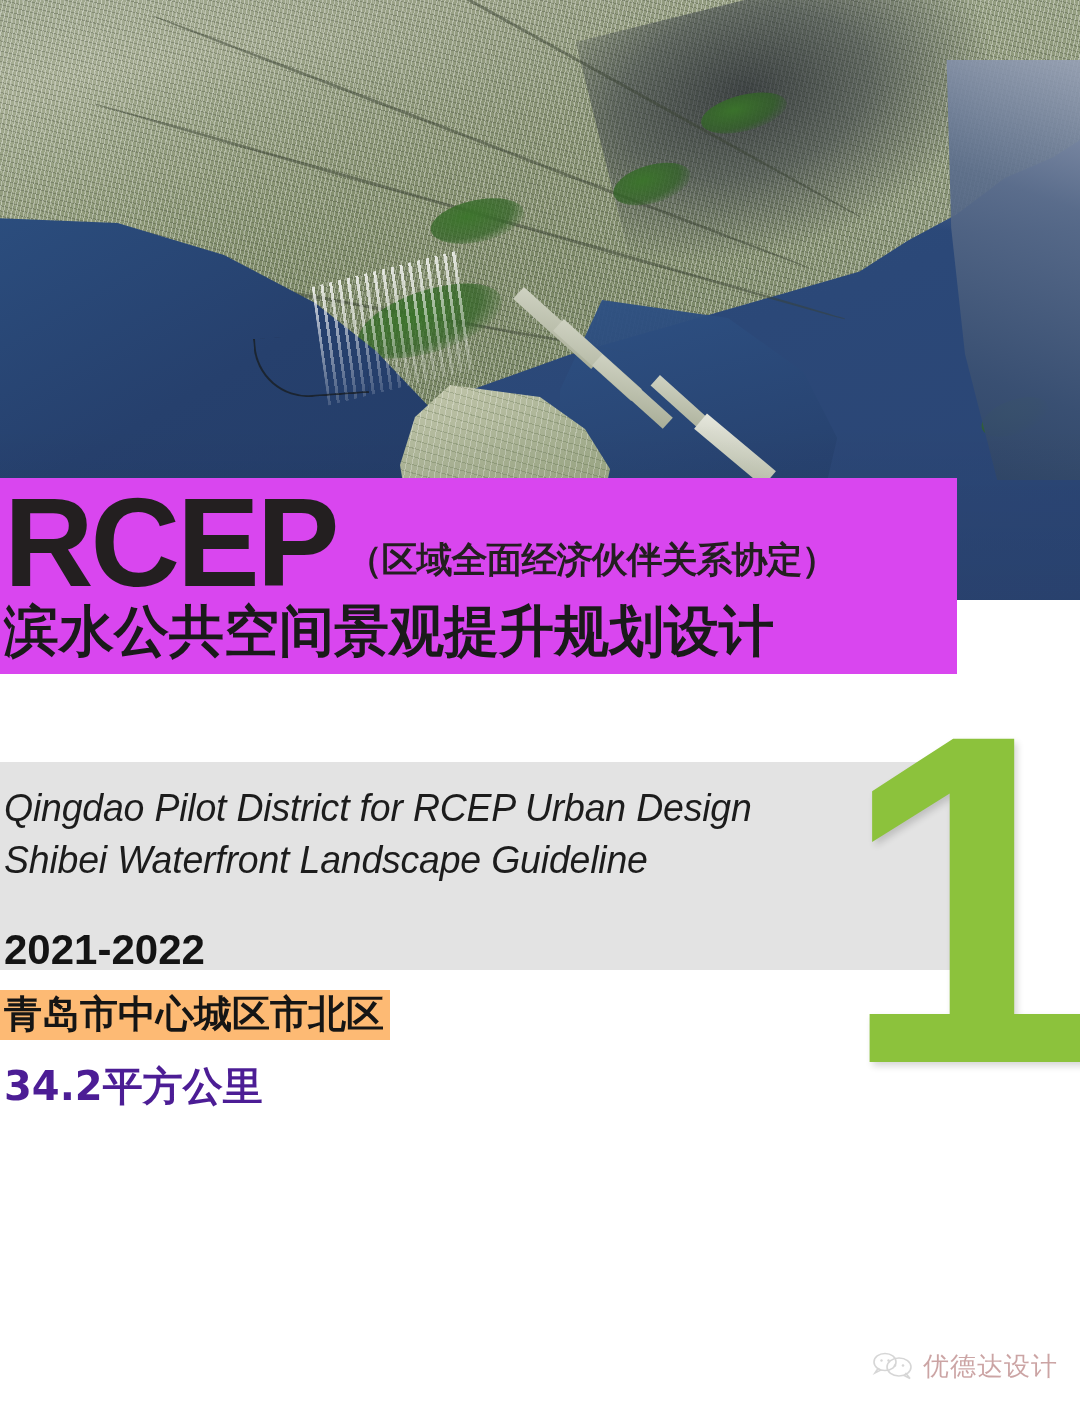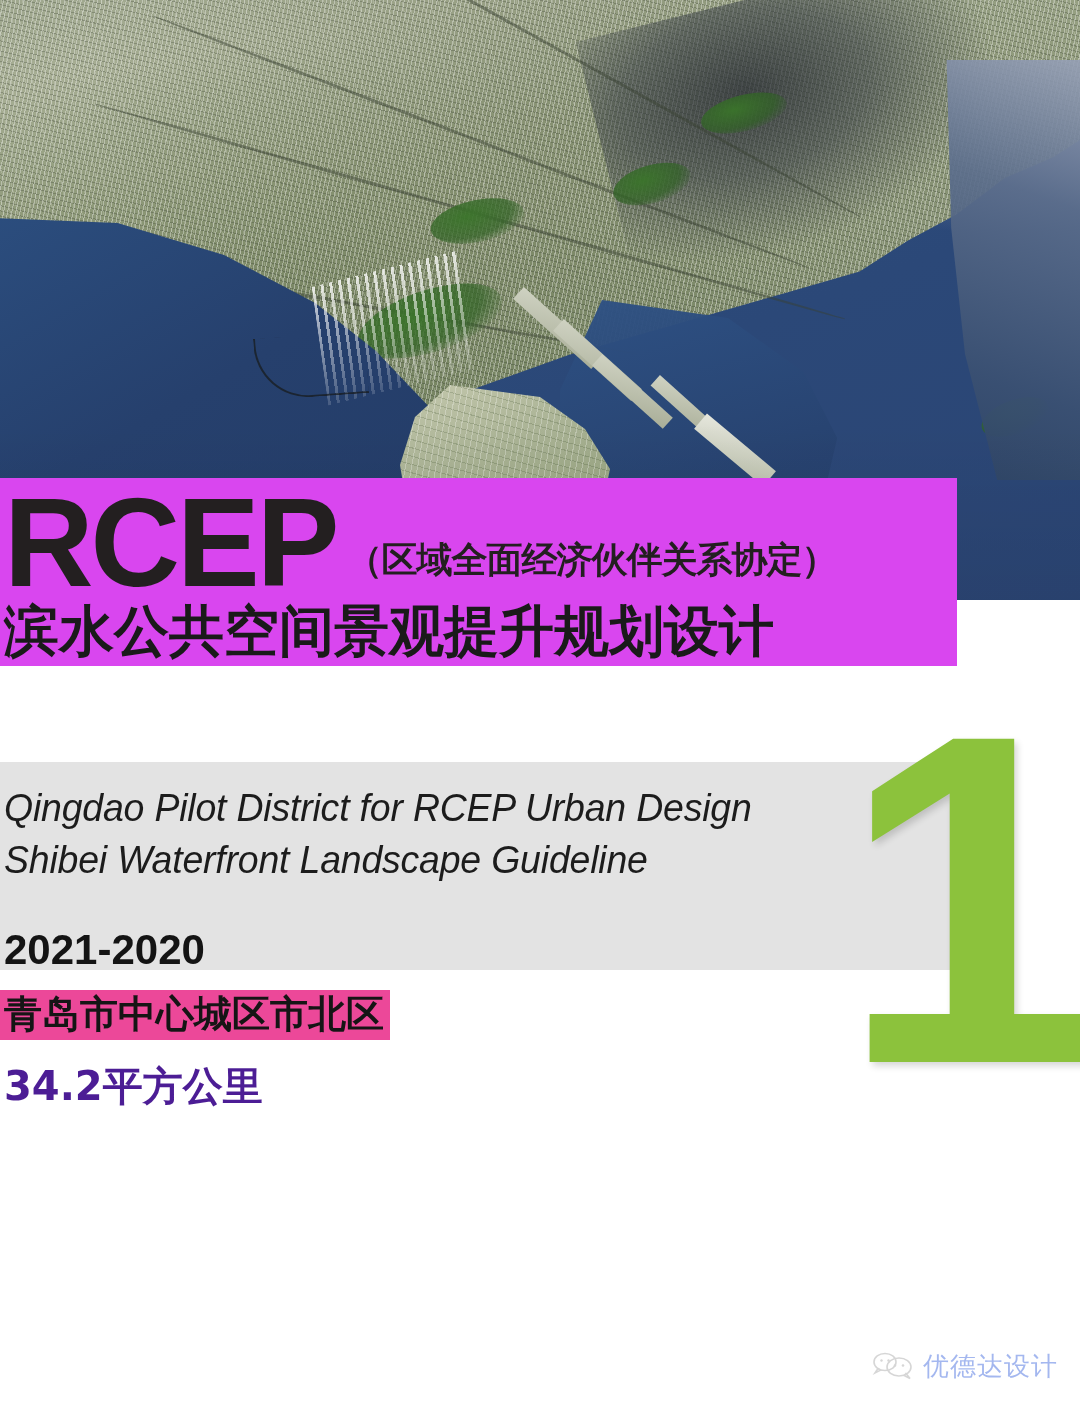--- a/index.html
+++ b/index.html
@@ -218,21 +218,21 @@
     font-family: "DejaVu Sans", "Liberation Sans", sans-serif;
     font-weight: 700;
     font-size: 55px;
     line-height: 70px;
     color: #1a1a1a;
     letter-spacing: 0px;
     white-space: nowrap;
     padding-left: 4px;
   }
   .cn-line.first { margin-top: -4px; }
-  .cn-line.second { }
+  .cn-line.second { padding-bottom: 8px; }
 
   
   .gray-panel {
     position: absolute;
     left: 0;
     top: 762px;
     width: 962px;
     height: 208px;
     background: #e3e3e3;
     z-index: 2;
@@ -270,21 +270,21 @@
     color: #141414;
     letter-spacing: 0px;
   }
 
   
   .district {
     position: absolute;
     left: 0;
     top: 990px;
     z-index: 7;
-    background: #ec4899;
+    background: #fdba74;
     display: inline-block;
     padding: 3px 6px 5px 4px;
     font-family: "DejaVu Sans", "Liberation Sans", sans-serif;
     font-weight: 700;
     font-size: 38px;
     line-height: 42px;
     color: #151515;
     white-space: nowrap;
   }
 
@@ -327,21 +327,21 @@
     display: flex;
     align-items: center;
     gap: 9px;
     opacity: .40;
   }
   .wm-icon { width: 42px; height: 30px; display: block; }
   .wm-text {
     font-family: "DejaVu Sans", "Liberation Sans", sans-serif;
     font-size: 26px;
     line-height: 30px;
-    color: #1d4ed8;
+    color: #7f1d1d;
     letter-spacing: 1px;
     white-space: nowrap;
   }
 </style>
 </head>
 <body>
 
 <div class="cover">
 
   <div class="aerial">
@@ -392,21 +392,21 @@
       <div class="rcep-paren">（区域全面经济伙伴关系协定）</div>
     </div>
     <div class="cn-line second">滨水公共空间景观提升规划设计</div>
   </div>
 
   <div class="en-block">
     <div class="en-line">Qingdao Pilot District for RCEP Urban Design</div>
     <div class="en-line">Shibei Waterfront Landscape Guideline</div>
   </div>
 
-  <div class="year">2021-2020</div>
+  <div class="year">2021-2022</div>
 
   <div class="district">青岛市中心城区市北区</div>
 
   <div class="area">34.2平方公里</div>
 
   <div class="watermark">
     <svg class="wm-icon" viewBox="0 0 42 30">
       <ellipse cx="13" cy="11" rx="11" ry="8.5" fill="none" stroke="#9a9a9a" stroke-width="1.6"></ellipse>
       <path d="M6 17.5 L3 22 L8.5 19.2 Z" fill="none" stroke="#9a9a9a" stroke-width="1.6"></path>
       <circle cx="9.5" cy="9.5" r="1.2" fill="#9a9a9a"></circle>

